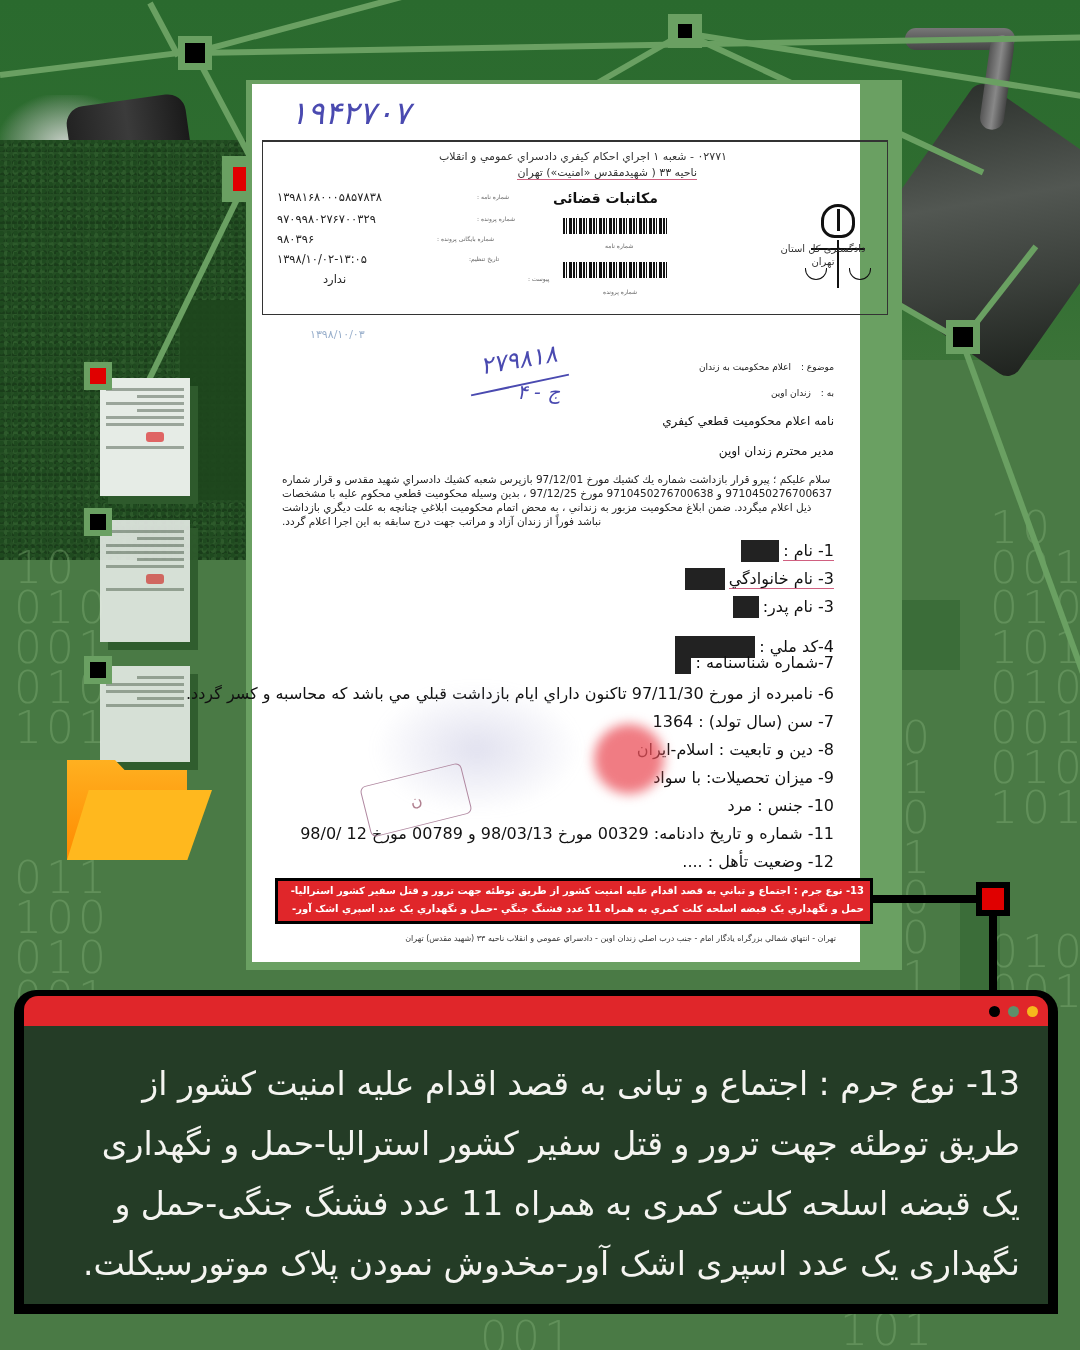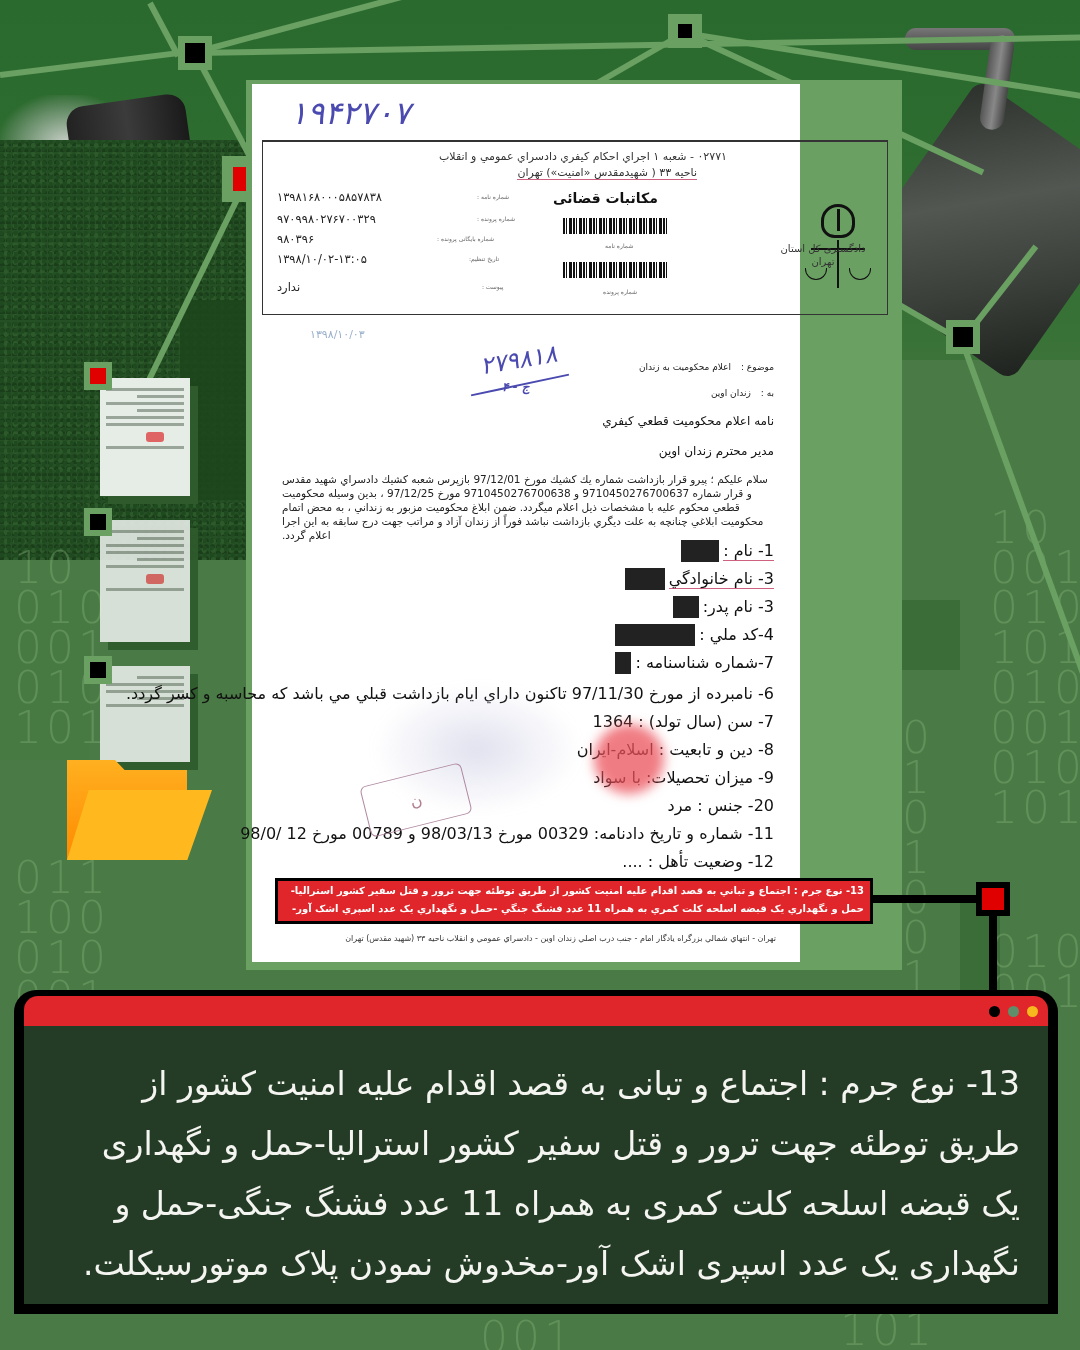--- a/index.html
+++ b/index.html
@@ -99,21 +99,21 @@
     background: #ffb81e;
     clip-path: polygon(15% 0, 100% 0, 83% 100%, 0 100%);
   }
 
   
   .doc-frame {
     position: absolute; left: 246px; top: 80px; width: 656px; height: 890px;
     background: #6aa062;
   }
   .doc {
-    position: absolute; left: 252px; top: 84px; width: 548px; height: 878px;
+    position: absolute; left: 252px; top: 84px; width: 608px; height: 878px;
     background: #fff; color: #111;
     font-family: "DejaVu Sans", sans-serif;
   }
   .hand {
     position: absolute; color: #4a4ab0; font-family: "DejaVu Serif", serif;
     font-style: italic;
   }
   .hdr-box {
     position: absolute; left: 10px; top: 56px; width: 626px; height: 175px;
     border: 1.5px solid #333; border-top-width: 2px;
@@ -375,51 +375,51 @@
         <span class="meta-lab" style="left:200px">شماره پرونده :</span>
     </div>
     <div class="meta-row" style="top:90px;">
       <span class="meta-val">۹۸۰۳۹۶</span>
         <span class="meta-lab" style="left:160px">شماره بایگانی پرونده :</span>
     </div>
     <div class="meta-row" style="top:110px;">
       <span class="meta-val">۱۳۹۸/۱۰/۰۲-۱۳:۰۵</span>
         <span class="meta-lab" style="left:192px">تاریخ تنظیم:</span>
     </div>
-    <div class="meta-row" style="top:138px;">
+    <div class="meta-row" style="top:130px;margin-left:46px;">
       <span class="meta-val" style="font-weight:normal">ندارد</span>
         <span class="meta-lab" style="left:205px">پیوست :</span>
     </div>
   </div>
 
   <div class="stamp-date">۱۳۹۸/۱۰/۰۳</div>
   <div class="hand" style="left:228px;top:262px;font-size:24px;transform:rotate(-10deg);">۲۷۹۸۱۸</div>
   <div style="position:absolute;left:218px;top:300px;width:100px;height:2px;background:#4a4ab0;transform:rotate(-12deg);"></div>
-  <div class="hand" style="left:250px;top:296px;font-size:12px;font-weight:bold;">۴ - ج</div>
+  <div class="hand" style="left:265px;top:296px;font-size:20px;">۴ - ج</div>
 
   <div class="subj rtl" style="top:278px;">
     <span class="k">موضوع :</span><span>اعلام محکومیت به زندان</span>
   </div>
   <div class="subj rtl" style="top:304px;">
     <span class="k">به :</span><span>زندان اوین</span>
   </div>
   <div class="body-title rtl">نامه اعلام محكوميت قطعي كيفري</div>
   <div class="body-greet rtl">مدير محترم زندان اوين</div>
   <div class="body-para rtl">سلام عليكم ؛ پيرو قرار بازداشت شماره يك كشيك مورخ 97/12/01 بازپرس شعبه كشيك دادسراي شهيد مقدس و قرار شماره 9710450276700637 و 9710450276700638 مورخ 97/12/25 ، بدين وسيله محكوميت قطعي محكوم عليه با مشخصات ذيل اعلام ميگردد. ضمن ابلاغ محكوميت مزبور به زنداني ، به محض اتمام محكوميت ابلاغي چنانچه به علت ديگري بازداشت نباشد فوراً از زندان آزاد و مراتب جهت درج سابقه به اين اجرا اعلام گردد.</div>
 
   <div class="item rtl" style="top:456px;"><span class="ul-pink">1- نام :</span><span class="redact" style="width:38px"></span></div>
   <div class="item rtl" style="top:484px;"><span class="ul-pink">3- نام خانوادگي</span><span class="redact" style="width:40px"></span></div>
   <div class="item rtl" style="top:512px;"><span>3- نام پدر:</span><span class="redact" style="width:26px"></span></div>
-  <div class="item rtl" style="top:540px;"><span>4-كد ملي :</span><span class="redact" style="width:80px"></span></div>
+  <div class="item rtl" style="top:552px;"><span>4-كد ملي :</span><span class="redact" style="width:80px"></span></div>
   <div class="item rtl" style="top:568px;"><span>7-شماره شناسنامه :</span><span class="redact" style="width:16px"></span></div>
   <div class="item rtl" style="top:600px;">6- نامبرده از مورخ 97/11/30 تاكنون داراي ايام بازداشت قبلي مي باشد كه محاسبه و كسر گردد.</div>
   <div class="item rtl" style="top:628px;"><span>7- سن (سال تولد) :</span> <span>1364</span></div>
   <div class="item rtl" style="top:656px;"><span>8- دين و تابعيت :</span> <span>اسلام-ايران</span></div>
   <div class="item rtl" style="top:684px;"><span>9- ميزان تحصيلات:</span> <span>با سواد</span></div>
-  <div class="item rtl" style="top:712px;"><span>20- جنس :</span> <span>مرد</span></div>
+  <div class="item rtl" style="top:712px;"><span>10- جنس :</span> <span>مرد</span></div>
   <div class="item rtl" style="top:740px;"><span>11- شماره و تاريخ دادنامه:</span> <span>00329 مورخ 98/03/13 و 00789 مورخ 12 /98/0</span></div>
   <div class="item rtl" style="top:768px;"><span>12- وضعيت تأهل :</span> <span>....</span></div>
 
   <div class="blur-stamp"></div>
   <div class="red-blob"></div>
   <div class="box-stamp">ن</div>
 
   <div class="crime-box">
     <div class="crime-inner">13- نوع جرم : اجتماع و تباني به قصد اقدام عليه امنيت كشور از طريق توطئه جهت ترور و قتل سفير كشور استراليا-حمل و نگهداري يک قبضه اسلحه كلت كمري به همراه 11 عدد فشنگ جنگي -حمل و نگهداري يک عدد اسپري اشک آور-مخدوش</div>
   </div>

